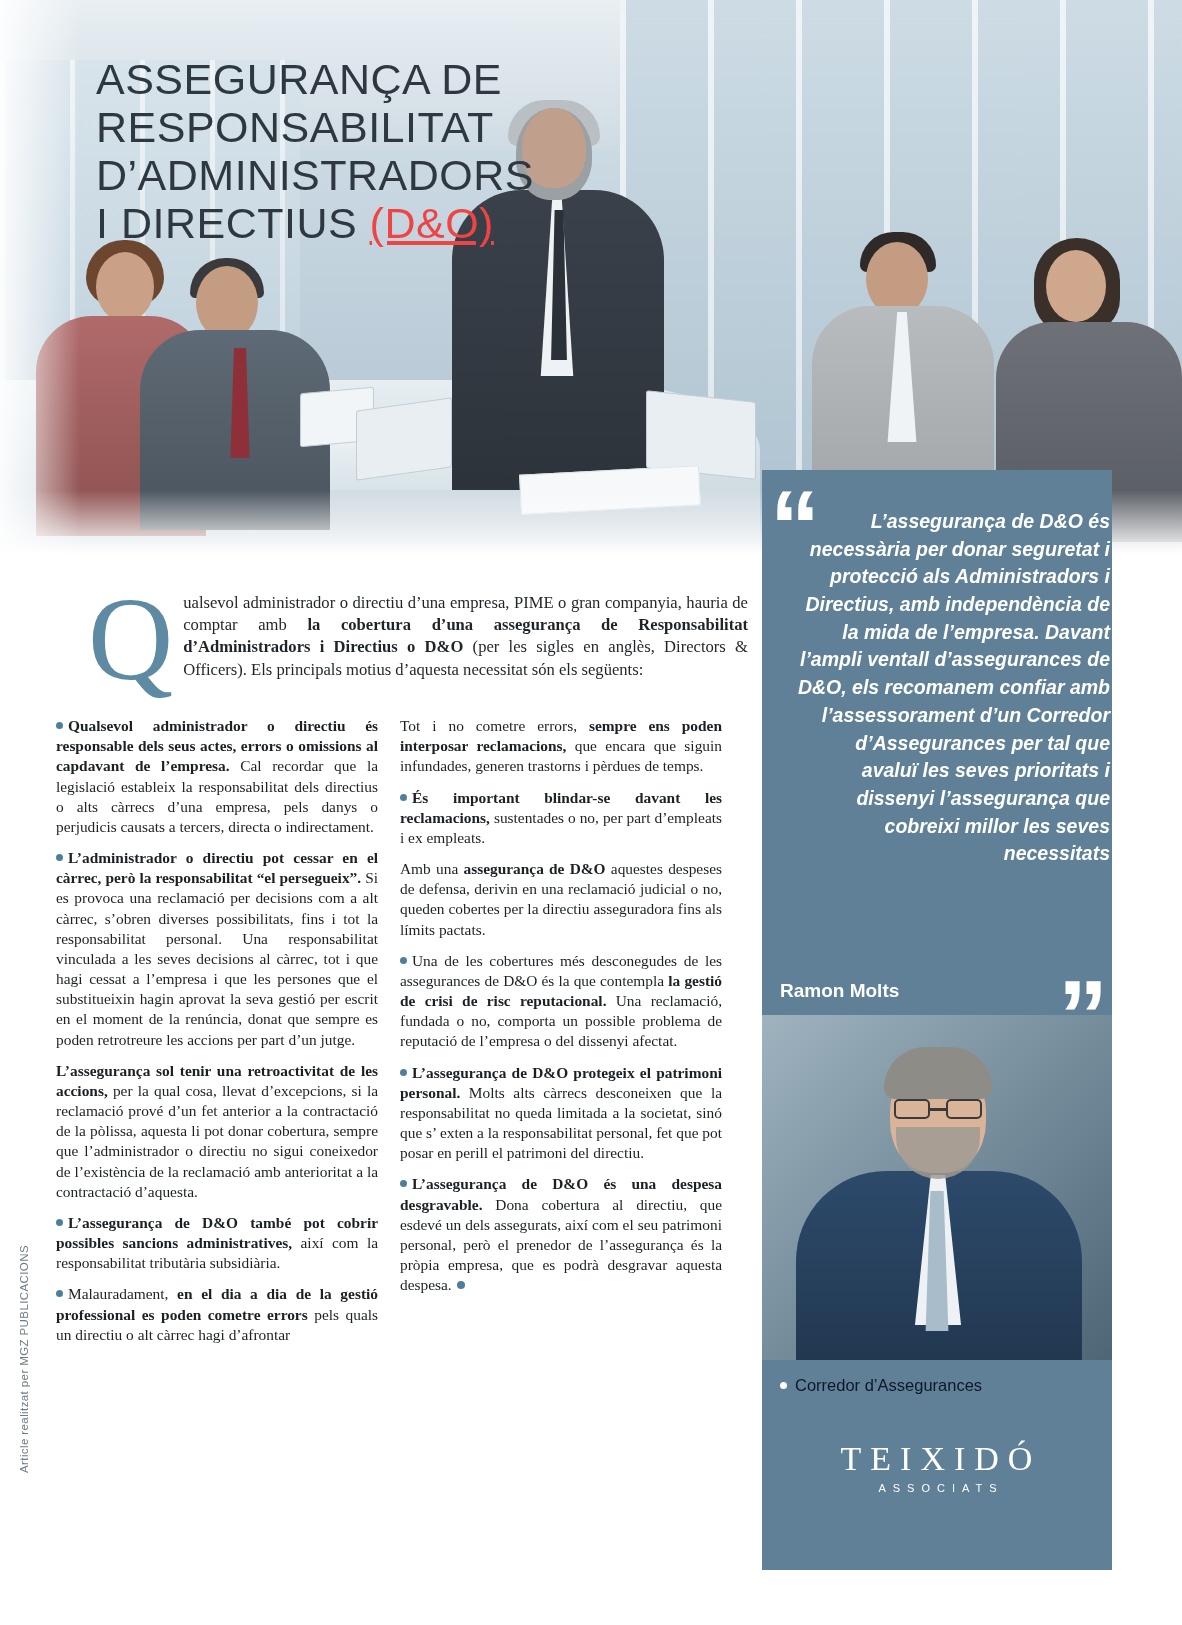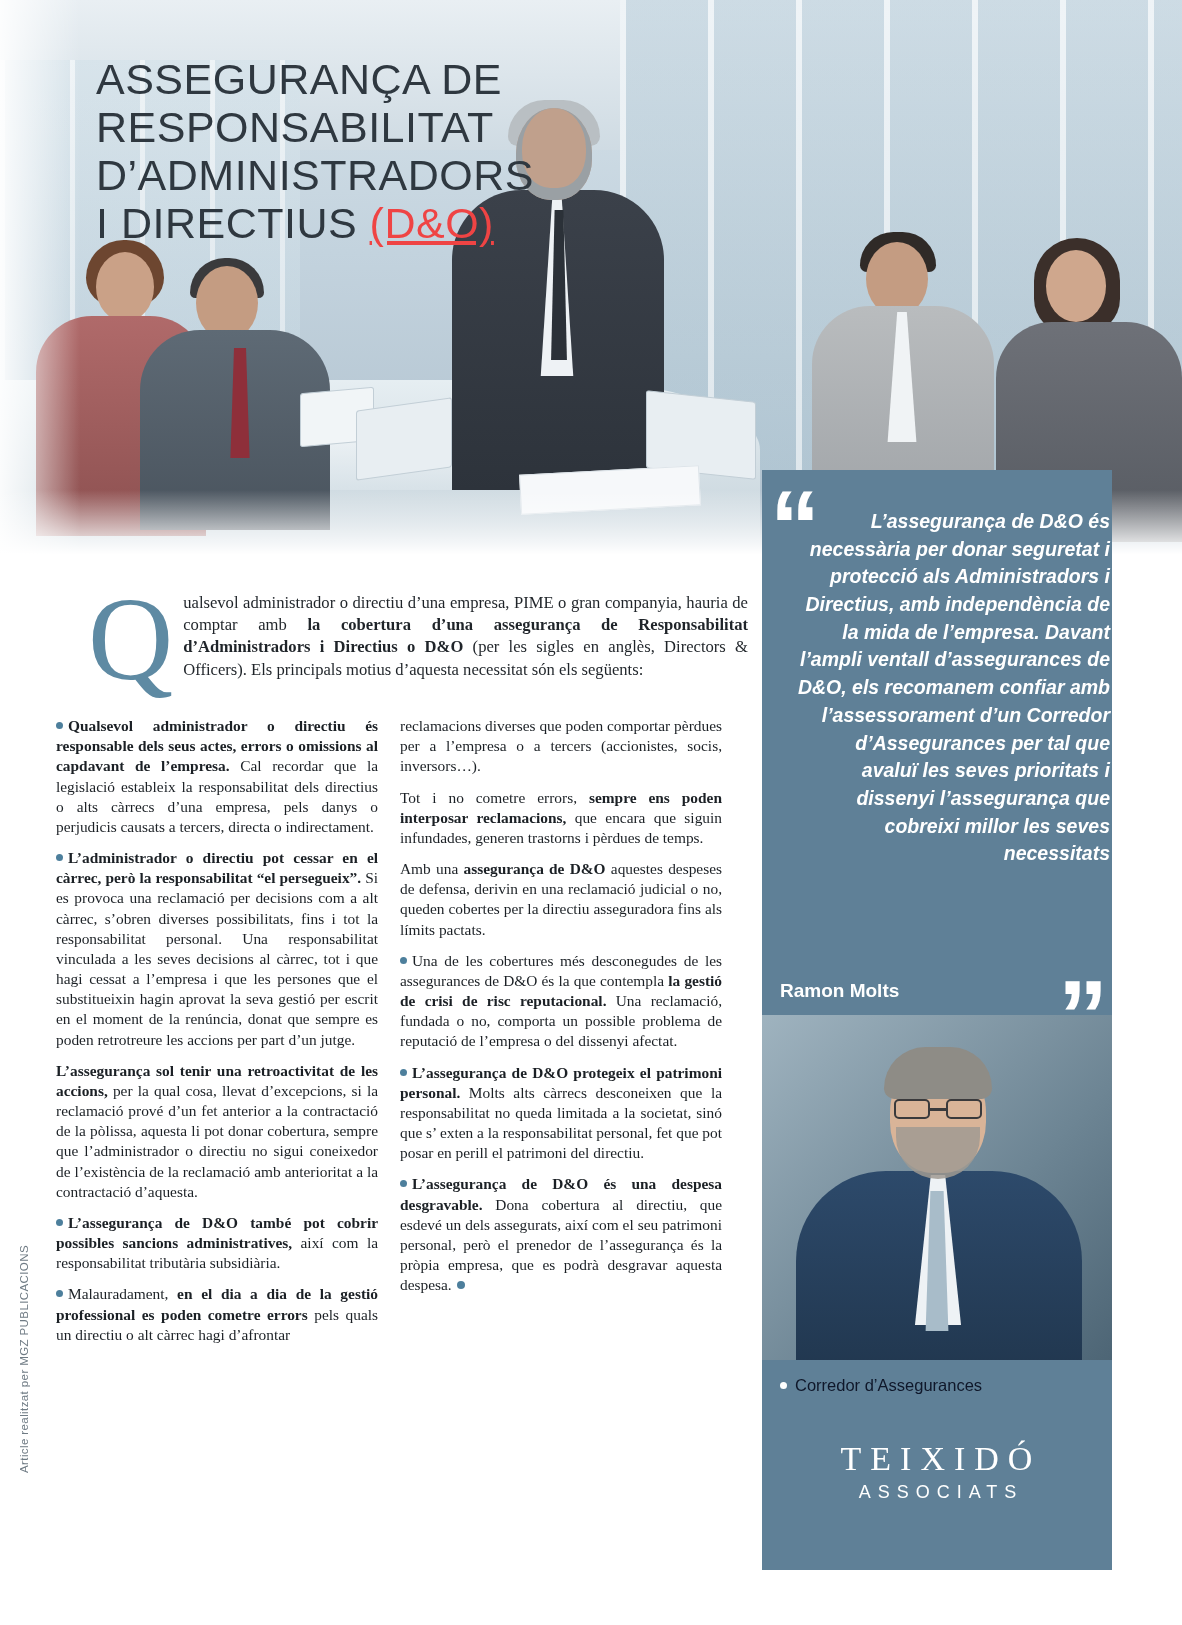--- a/index.html
+++ b/index.html
@@ -331,21 +331,21 @@
   #logo-block {
     position: absolute; left: 0; top: 970px; width: 358px; text-align: center;
     color: #ffffff;
   }
   #logo-main {
     font-family: "Liberation Serif", serif;
     font-size: 34px; letter-spacing: 9px; font-weight: 400;
   }
   #logo-sub {
     font-family: "Liberation Sans", sans-serif;
-    font-size: 18px; letter-spacing: 7px; margin-top: 4px;
+    font-size: 11px; letter-spacing: 7px; margin-top: 4px;
   }
 </style>
 </head>
 <body>
 
 <div id="hero">
   <div class="ceiling"></div>
   <div class="windows"></div>
   <div class="leftwin"></div>
   <div class="table"></div>
@@ -402,24 +402,24 @@
   <p><span class="bullet"></span><b>L’administrador o directiu pot cessar en el càrrec, però la responsabilitat “el persegueix”.</b><span> Si es provoca una reclamació per decisions com a alt càrrec, s’obren diverses possibilitats, fins i tot la responsabilitat personal. Una responsabilitat vinculada a les seves decisions al càrrec, tot i que hagi cessat a l’empresa i que les persones que el substitueixin hagin aprovat la seva gestió per escrit en el moment de la renúncia, donat que sempre es poden retrotreure les accions per part d’un jutge.</span></p>
 
   <p><b>L’assegurança sol tenir una retroactivitat de les accions,</b><span> per la qual cosa, llevat d’excepcions, si la reclamació prové d’un fet anterior a la contractació de la pòlissa, aquesta li pot donar cobertura, sempre que l’administrador o directiu no sigui coneixedor de l’existència de la reclamació amb anterioritat a la contractació d’aquesta.</span></p>
 
   <p><span class="bullet"></span><b>L’assegurança de D&amp;O també pot cobrir possibles sancions administratives,</b><span> així com la responsabilitat tributària subsidiària.</span></p>
 
   <p><span class="bullet"></span><span>Malauradament, </span><b>en el dia a dia de la gestió professional es poden cometre errors</b><span> pels quals un directiu o alt càrrec hagi d’afrontar</span></p>
 </div>
 
 <div class="col" id="col-right">
-  <p><span>reclamacions diverses que poden comportar pèrdues per a l’empresa o a tercers (accionistes, socis, inversors…).</span></p>
 
   <p><span>Tot i no cometre errors, </span><b>sempre ens poden interposar reclamacions,</b><span> que encara que siguin infundades, generen trastorns i pèrdues de temps.</span></p>
 
+  <p><span class="bullet"></span><b>És important blindar-se davant les reclamacions,</b><span> sustentades o no, per part d’empleats i ex empleats.</span></p>
 
   <p><span>Amb una </span><b>assegurança de D&amp;O</b><span> aquestes despeses de defensa, derivin en una reclamació judicial o no, queden cobertes per la directiu asseguradora fins als límits pactats.</span></p>
 
   <p><span class="bullet"></span><span>Una de les cobertures més desconegudes de les assegurances de D&amp;O és la que contempla </span><b>la gestió de crisi de risc reputacional.</b><span> Una reclamació, fundada o no, comporta un possible problema de reputació de l’empresa o del dissenyi afectat.</span></p>
 
   <p><span class="bullet"></span><b>L’assegurança de D&amp;O protegeix el patrimoni personal.</b><span>  Molts alts càrrecs desconeixen que la responsabilitat no queda limitada a la societat, sinó que s’ exten a la responsabilitat personal, fet que pot posar en perill el patrimoni del directiu.</span></p>
 
   <p><span class="bullet"></span><b>L’assegurança de D&amp;O és una despesa desgravable.</b><span> Dona cobertura al directiu, que esdevé un dels assegurats, així com el seu patrimoni personal, però el prenedor de l’assegurança és la pròpia empresa, que es podrà desgravar aquesta despesa.</span><span class="endmark"></span></p>
 </div>
 

